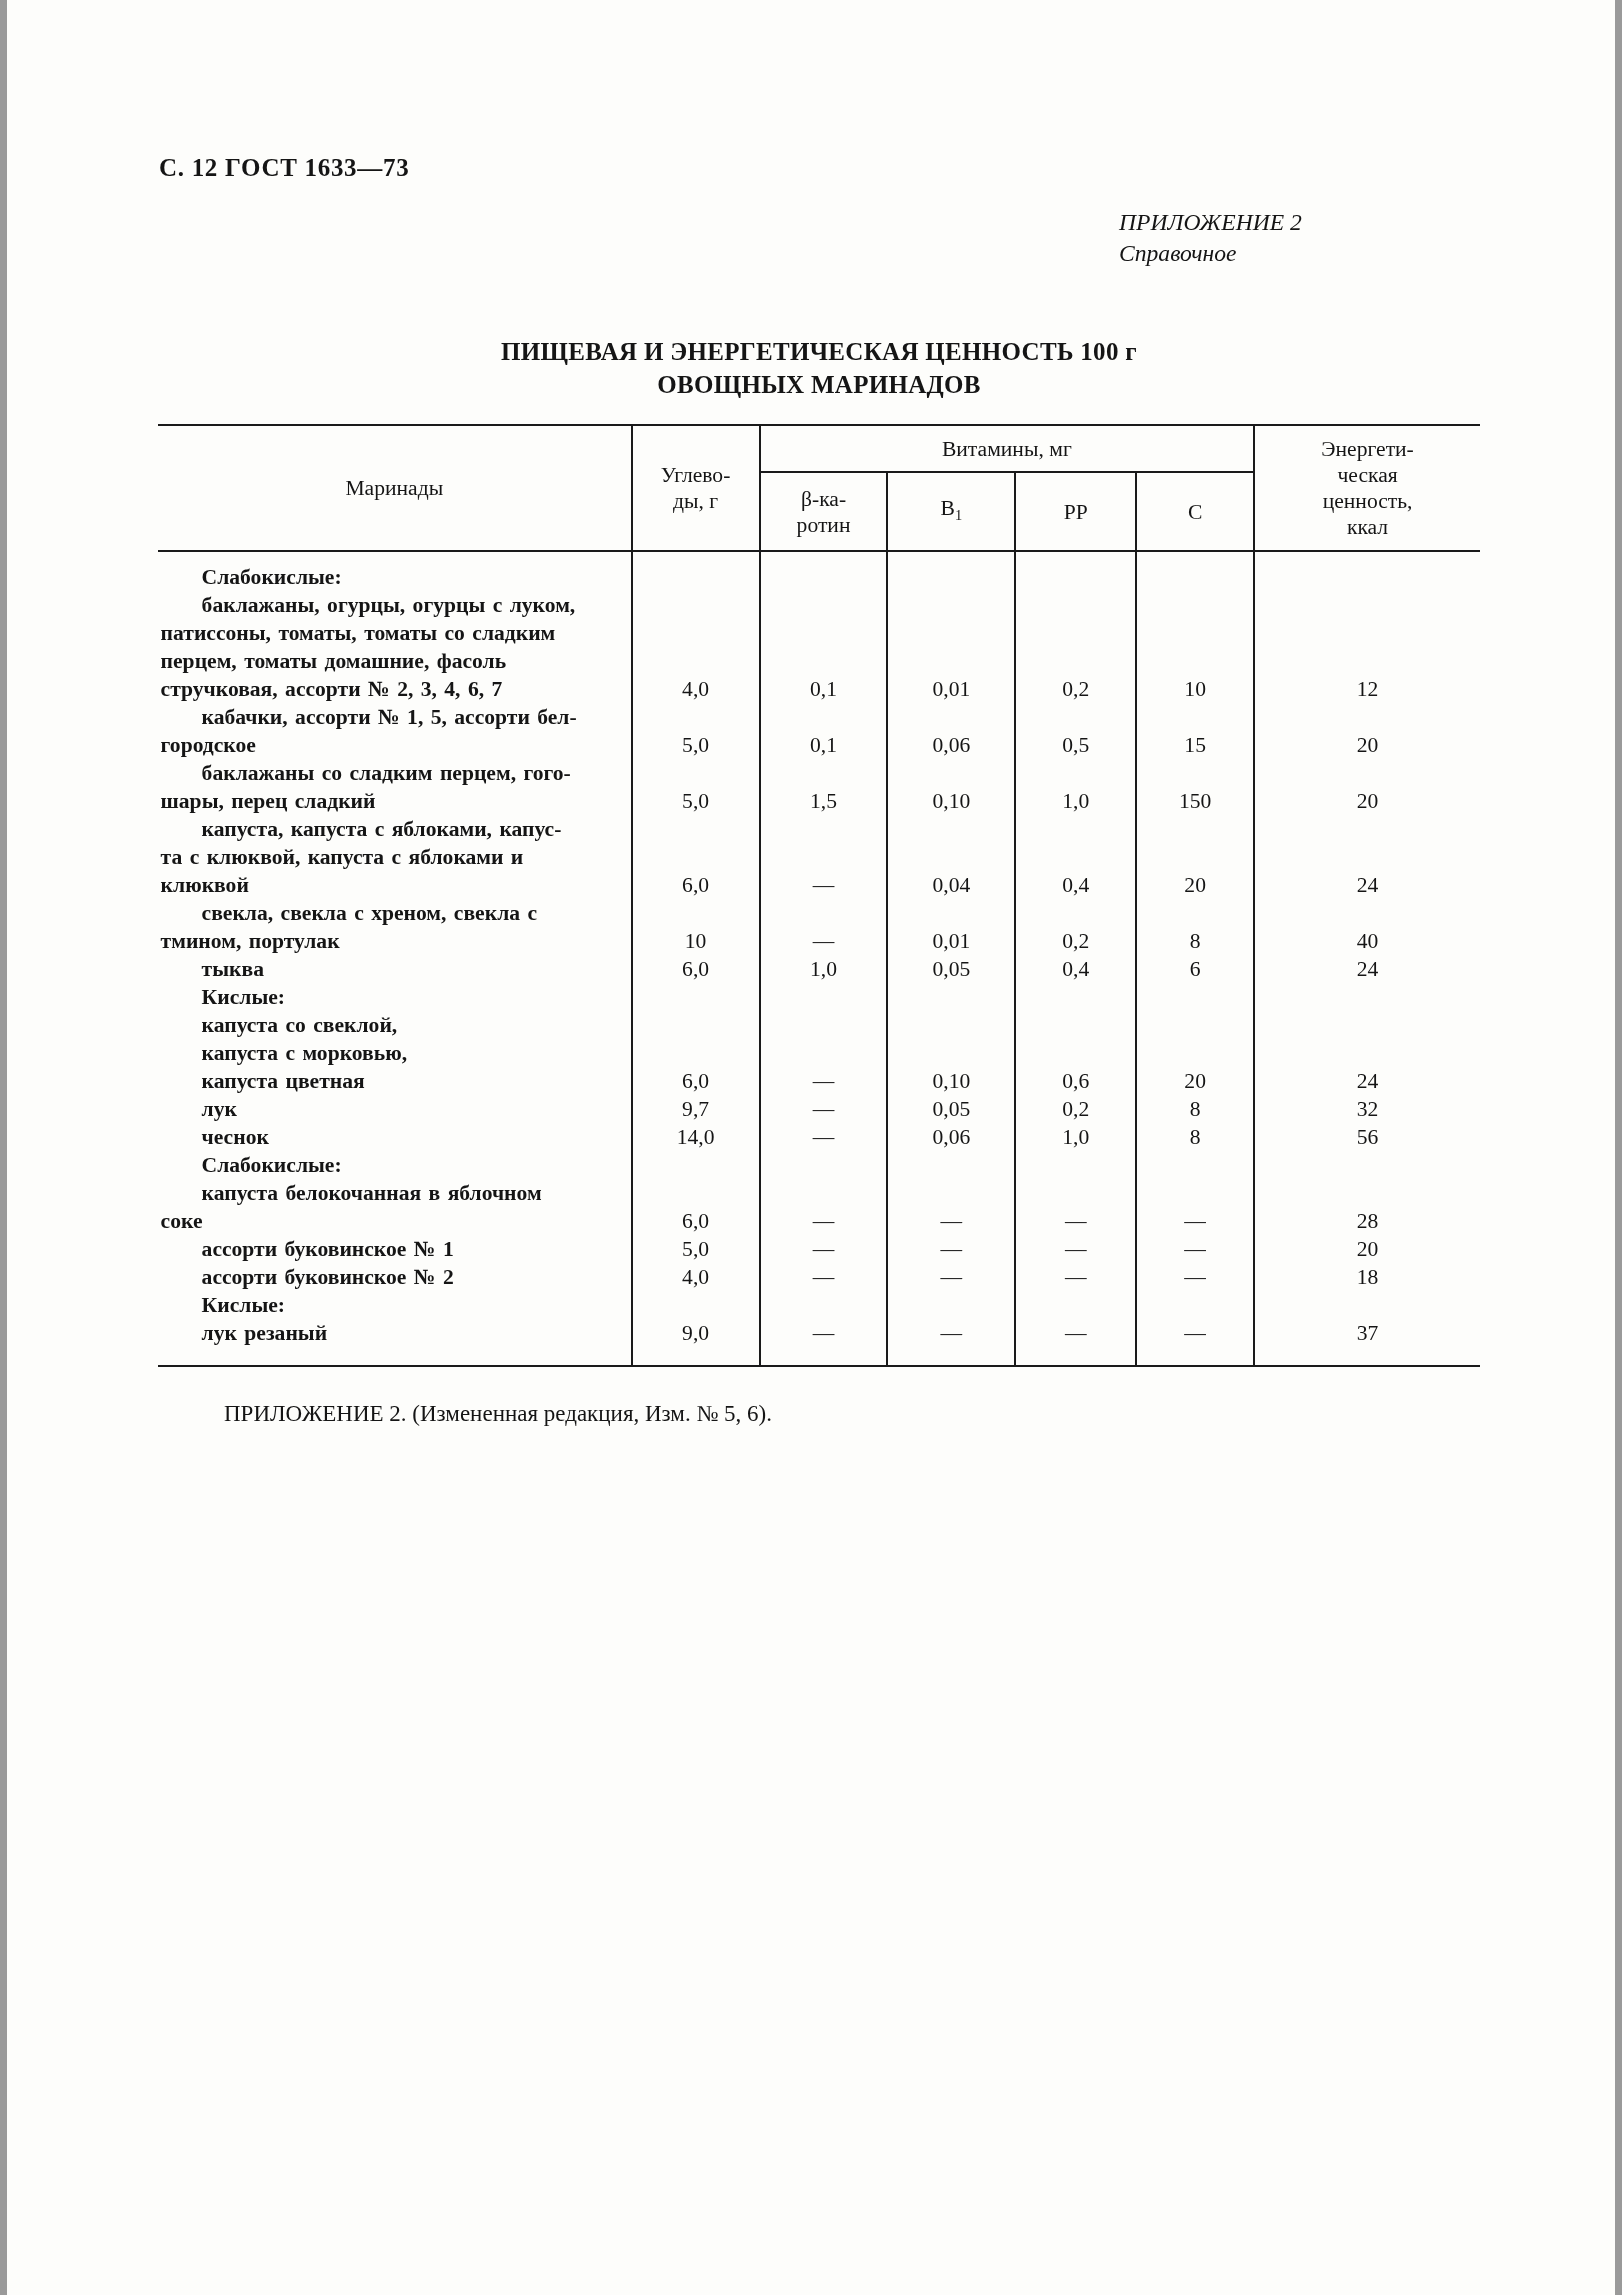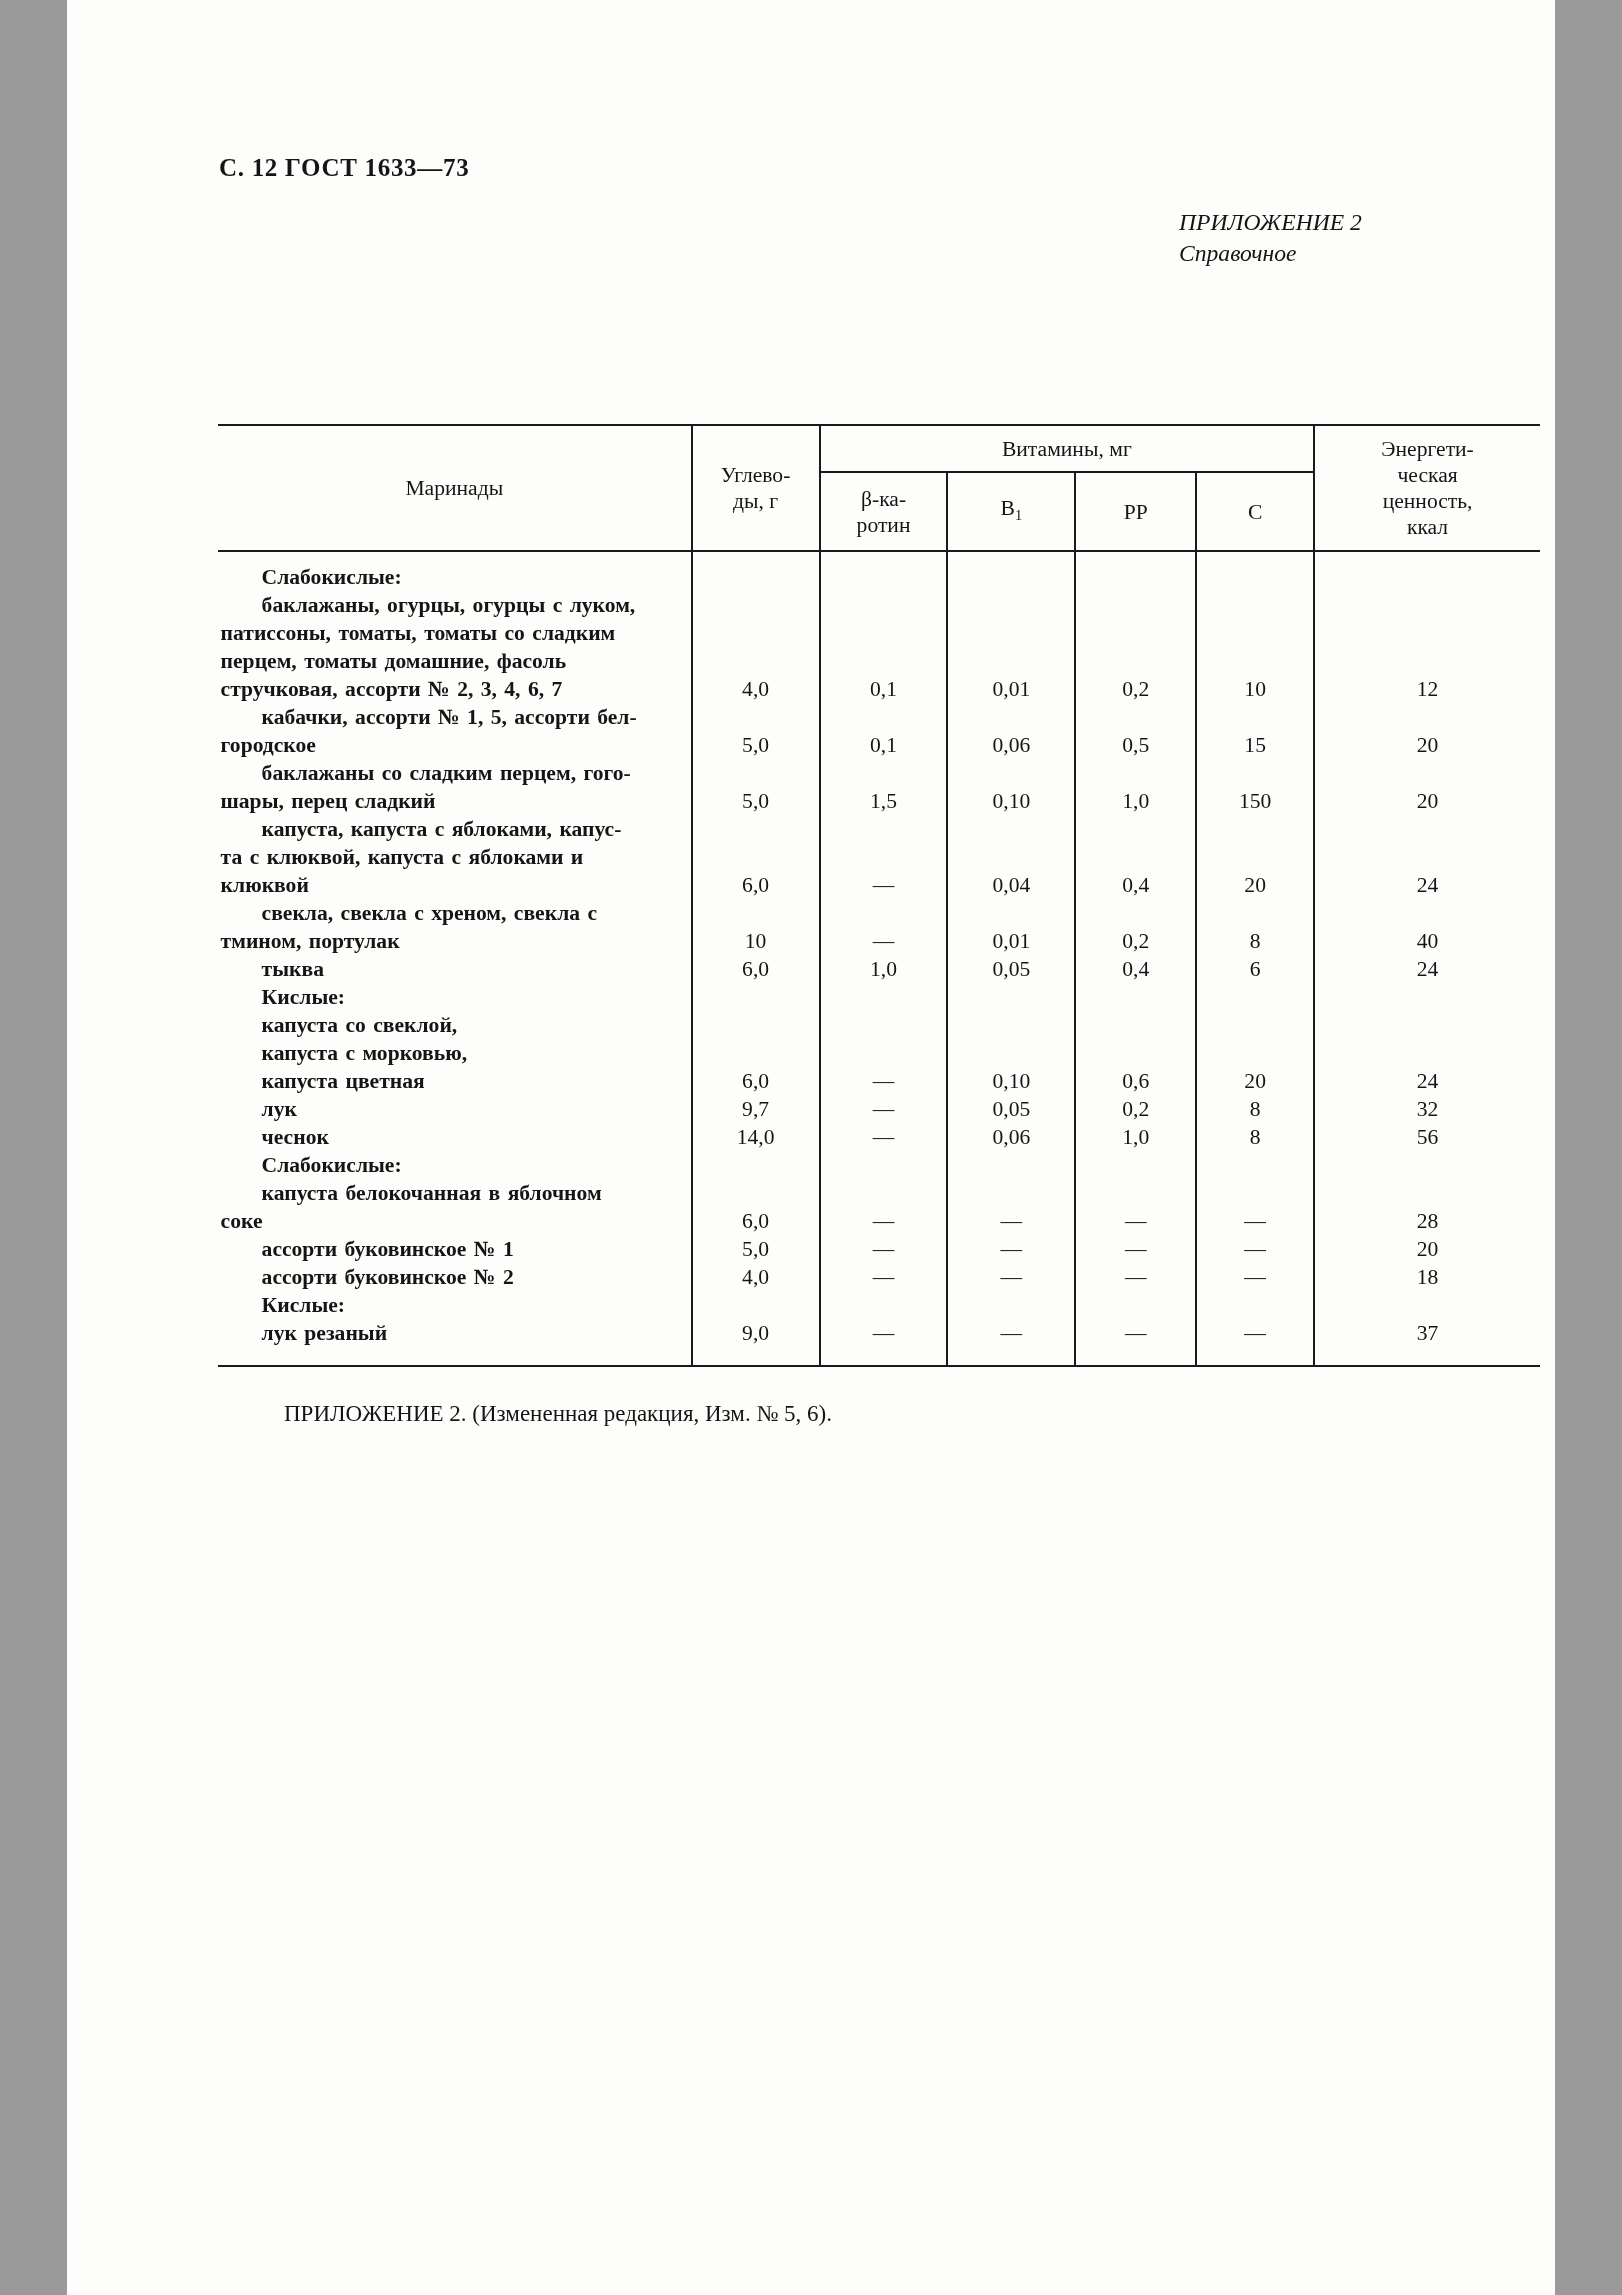--- a/index.html
+++ b/index.html
@@ -1,19 +1,19 @@
 <!DOCTYPE html>
 <html style="font-size:10.5px"><head>
 <meta charset="utf-8">
 <style>
   * { box-sizing: border-box; }
   html, body { margin: 0; padding: 0; }
   body { background: #9a9a9a; }
   .page {
-    width: 1488px; height: 2295px;
+    width: 1608px; height: 2295px;
     background: #fdfdfb;
     position: relative;
     font-family: "Liberation Serif", "DejaVu Serif", serif;
     color: #151515;
     margin: 0 auto;
     overflow: hidden;
   }
   .doc-header {
     position: absolute; left: 152px; top: 154px;
     font-size: 25px; font-weight: bold; letter-spacing: 0.7px;
@@ -74,20 +74,22 @@
 
 <div class="page">
 
   <div class="doc-header">С. 12 ГОСТ 1633—73</div>
 
   <div class="appendix">
     <span>ПРИЛОЖЕНИЕ 2</span>
     <span class="sub">Справочное</span>
   </div>
 
+  <div class="title">ПИЩЕВАЯ И ЭНЕРГЕТИЧЕСКАЯ ЦЕННОСТЬ 100 г
+ОВОЩНЫХ МАРИНАДОВ</div>
 
   <div class="table-wrap">
     <table class="nutrition">
       <colgroup>
         <col style="width:474px">
         <col style="width:128px">
         <col style="width:128px">
         <col style="width:128px">
         <col style="width:121px">
         <col style="width:118px">

